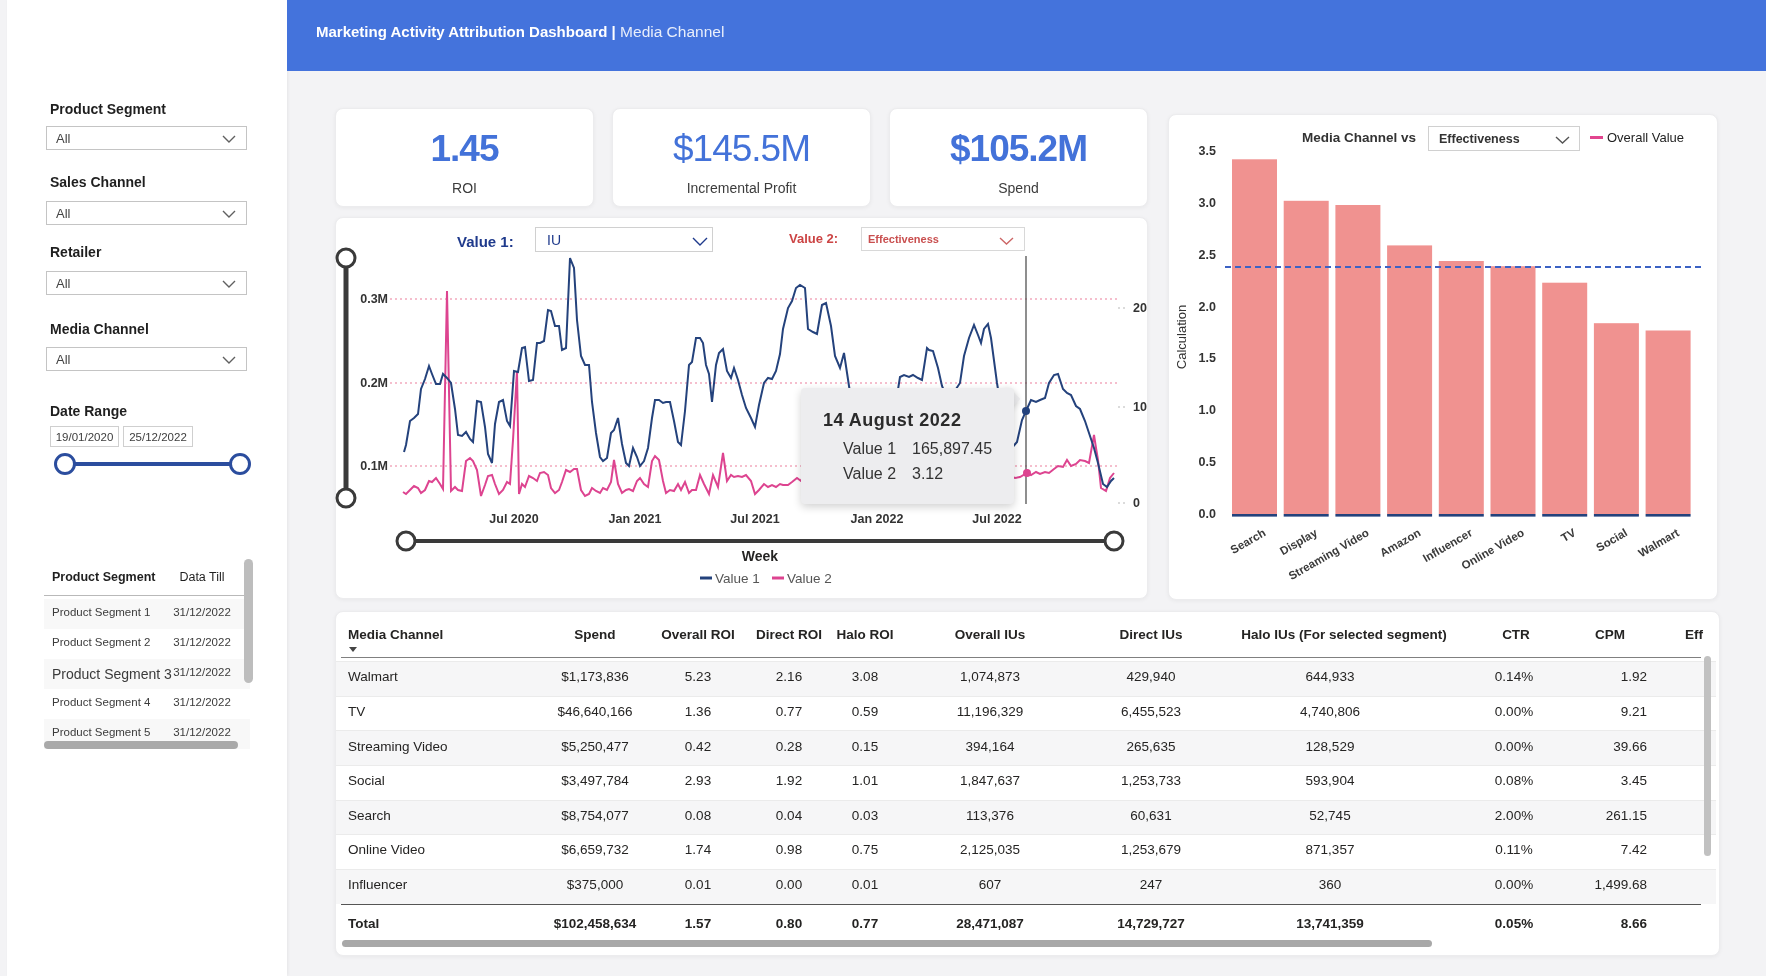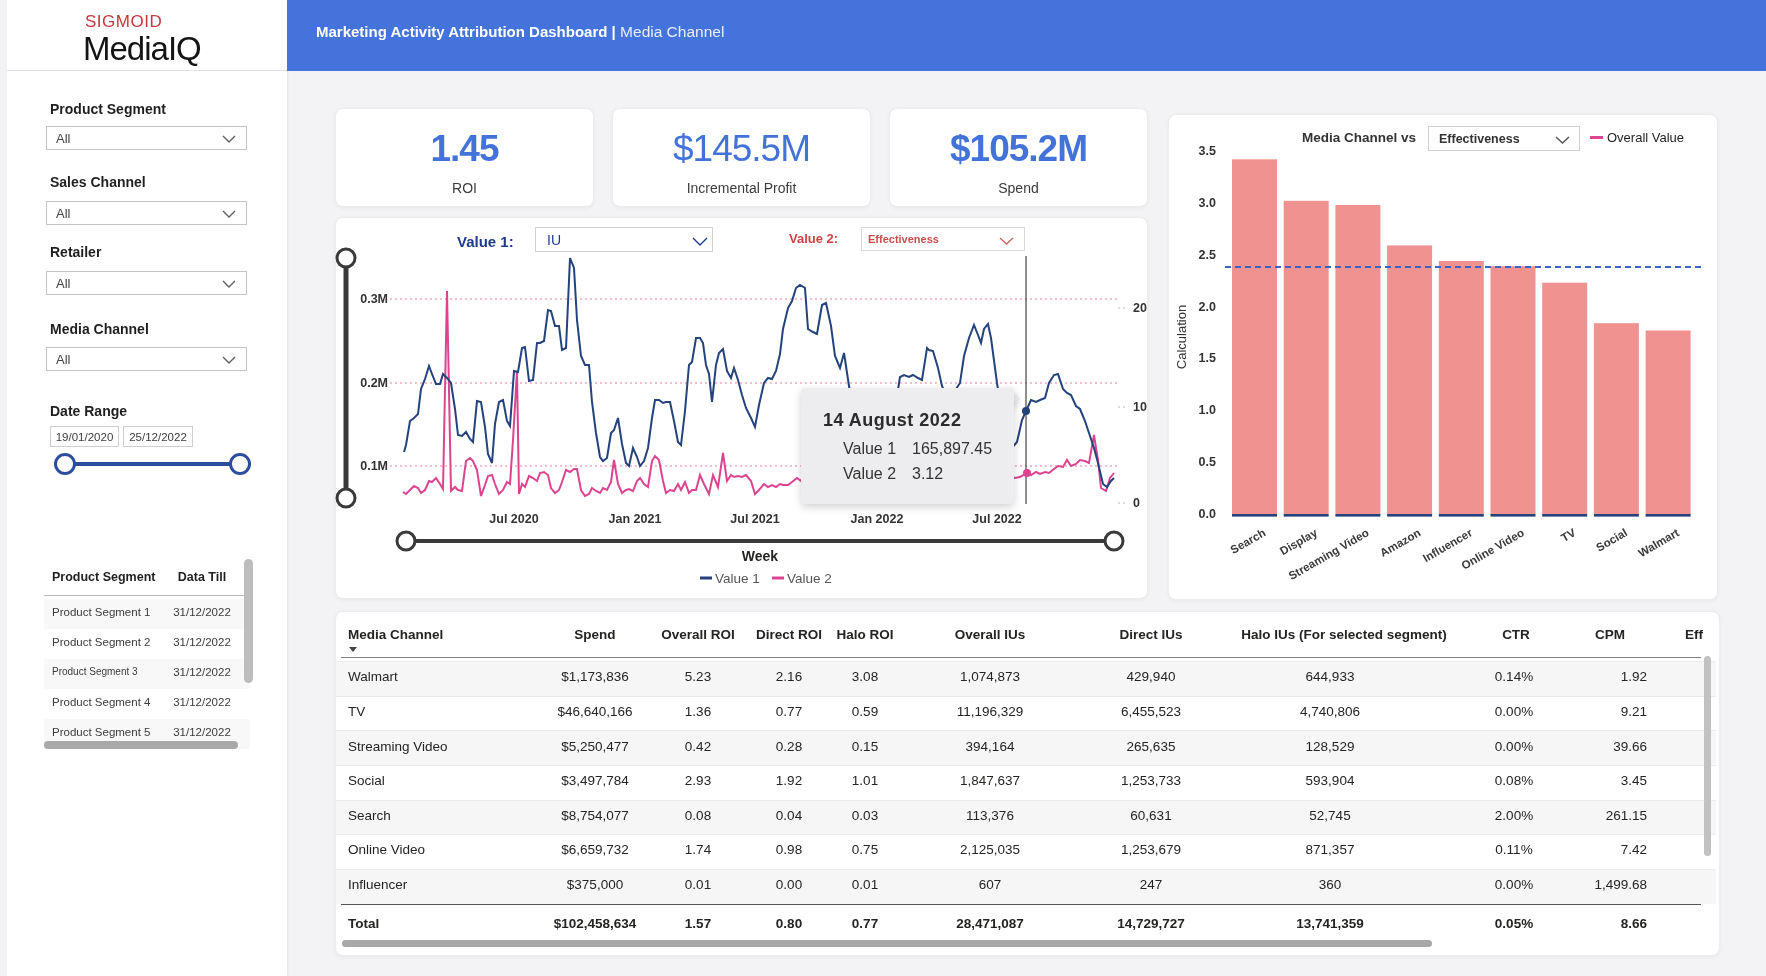--- a/index.html
+++ b/index.html
@@ -7,24 +7,20 @@
 .flab{position:absolute;left:43px;font-size:14px;font-weight:bold;color:#1f1f1f}
 .dd{position:absolute;left:39px;width:201px;height:24px;border:1px solid #c4c4c4;background:#fff}
 .dd span{position:absolute;left:9px;top:4px;font-size:13px;color:#444}
 .tc{position:absolute;font-size:13.5px;color:#252423;white-space:nowrap}
 .th{font-weight:bold}
 .tb{font-weight:bold}
 </style></head>
 <body>
 
 <div style="position:absolute;left:7px;top:0;width:280px;height:976px;background:#fff;box-shadow:1px 0 3px rgba(0,0,0,0.06)">
-  <div style="position:absolute;left:0;top:0;width:100%;height:71px;border-bottom:1px solid #e3e3e3">
-    <div style="position:absolute;top:12px;left:78px;font-size:17px;letter-spacing:0.5px;color:#c23a3e">SIGMOID</div>
-    <div style="position:absolute;top:30px;left:76px;font-size:33px;color:#141414;letter-spacing:-1px">MediaIQ</div>
-  </div>
   <div class="flab" style="top:101px">Product Segment</div>
 <div class="dd" style="top:126px">
       <span>All</span>
       <svg width="14" height="8" viewBox="0 0 14 8" style="position:absolute;right:10px;top:8px">
         <polyline points="1,1 7,7 13,1" fill="none" stroke="#606060" stroke-width="1.4"></polyline>
       </svg>
     </div>
 <div class="flab" style="top:174px">Sales Channel</div>
 <div class="dd" style="top:201px">
       <span>All</span>
@@ -46,30 +42,30 @@
         <polyline points="1,1 7,7 13,1" fill="none" stroke="#606060" stroke-width="1.4"></polyline>
       </svg>
     </div>
   <div class="flab" style="top:403px">Date Range</div>
   <div style="position:absolute;left:43px;top:426px;width:69px;height:21px;border:1px solid #cfcfcf;font-size:11.5px;color:#3c3c3c;text-align:center;line-height:20px">19/01/2020</div>
   <div style="position:absolute;left:116px;top:426px;width:70px;height:21px;border:1px solid #cfcfcf;font-size:11.5px;color:#3c3c3c;text-align:center;line-height:20px">25/12/2022</div>
   <div style="position:absolute;left:58px;top:462px;width:175px;height:4px;background:#2b4d9e"></div>
   <div style="position:absolute;left:47px;top:453px;width:22px;height:22px;border:3px solid #2b4d9e;border-radius:50%;background:#fff"></div>
   <div style="position:absolute;left:222px;top:453px;width:22px;height:22px;border:3px solid #2b4d9e;border-radius:50%;background:#fff"></div>
   <div style="position:absolute;left:45px;top:570px;font-size:12.5px;font-weight:bold;color:#1f1f1f">Product Segment</div>
-  <div style="position:absolute;left:150px;top:570px;width:90px;font-size:12.5px;font-weight:bold;color:#1f1f1f;text-align:center">Data Till</div>
+  <div style="position:absolute;left:150px;top:570px;width:90px;font-size:12.5px;font-weight:normal;color:#1f1f1f;text-align:center">Data Till</div>
   <div style="position:absolute;left:37px;top:595px;width:206px;height:1px;background:#b9b9b9"></div>
   <div style="position:absolute;left:37px;top:599px;width:206px;height:30px;background:#f8f8f8"></div>
 <div style="position:absolute;left:45px;top:606px;width:130px;font-size:11.5px;color:#3b3b3b">Product Segment 1</div>
 <div style="position:absolute;left:150px;top:606px;width:90px;font-size:11.5px;color:#3b3b3b;text-align:center">31/12/2022</div>
 <div style="position:absolute;left:37px;top:629px;width:206px;height:30px;background:#ffffff"></div>
 <div style="position:absolute;left:45px;top:636px;width:130px;font-size:11.5px;color:#3b3b3b">Product Segment 2</div>
 <div style="position:absolute;left:150px;top:636px;width:90px;font-size:11.5px;color:#3b3b3b;text-align:center">31/12/2022</div>
 <div style="position:absolute;left:37px;top:659px;width:206px;height:30px;background:#f8f8f8"></div>
-<div style="position:absolute;left:45px;top:666px;width:130px;font-size:10px;color:#3b3b3b">Product Segment 3</div>
+<div style="position:absolute;left:45px;top:666px;width:130px;font-size:14px;color:#3b3b3b">Product Segment 3</div>
 <div style="position:absolute;left:150px;top:666px;width:90px;font-size:11.5px;color:#3b3b3b;text-align:center">31/12/2022</div>
 <div style="position:absolute;left:37px;top:689px;width:206px;height:30px;background:#ffffff"></div>
 <div style="position:absolute;left:45px;top:696px;width:130px;font-size:11.5px;color:#3b3b3b">Product Segment 4</div>
 <div style="position:absolute;left:150px;top:696px;width:90px;font-size:11.5px;color:#3b3b3b;text-align:center">31/12/2022</div>
 <div style="position:absolute;left:37px;top:719px;width:206px;height:30px;background:#f8f8f8"></div>
 <div style="position:absolute;left:45px;top:726px;width:130px;font-size:11.5px;color:#3b3b3b">Product Segment 5</div>
 <div style="position:absolute;left:150px;top:726px;width:90px;font-size:11.5px;color:#3b3b3b;text-align:center">31/12/2022</div>
   <div style="position:absolute;left:237px;top:559px;width:9px;height:124px;background:#bdbdbd;border-radius:5px"></div>
   <div style="position:absolute;left:37px;top:741px;width:194px;height:8px;background:#a9a9a9;border-radius:4px"></div>
 </div>

